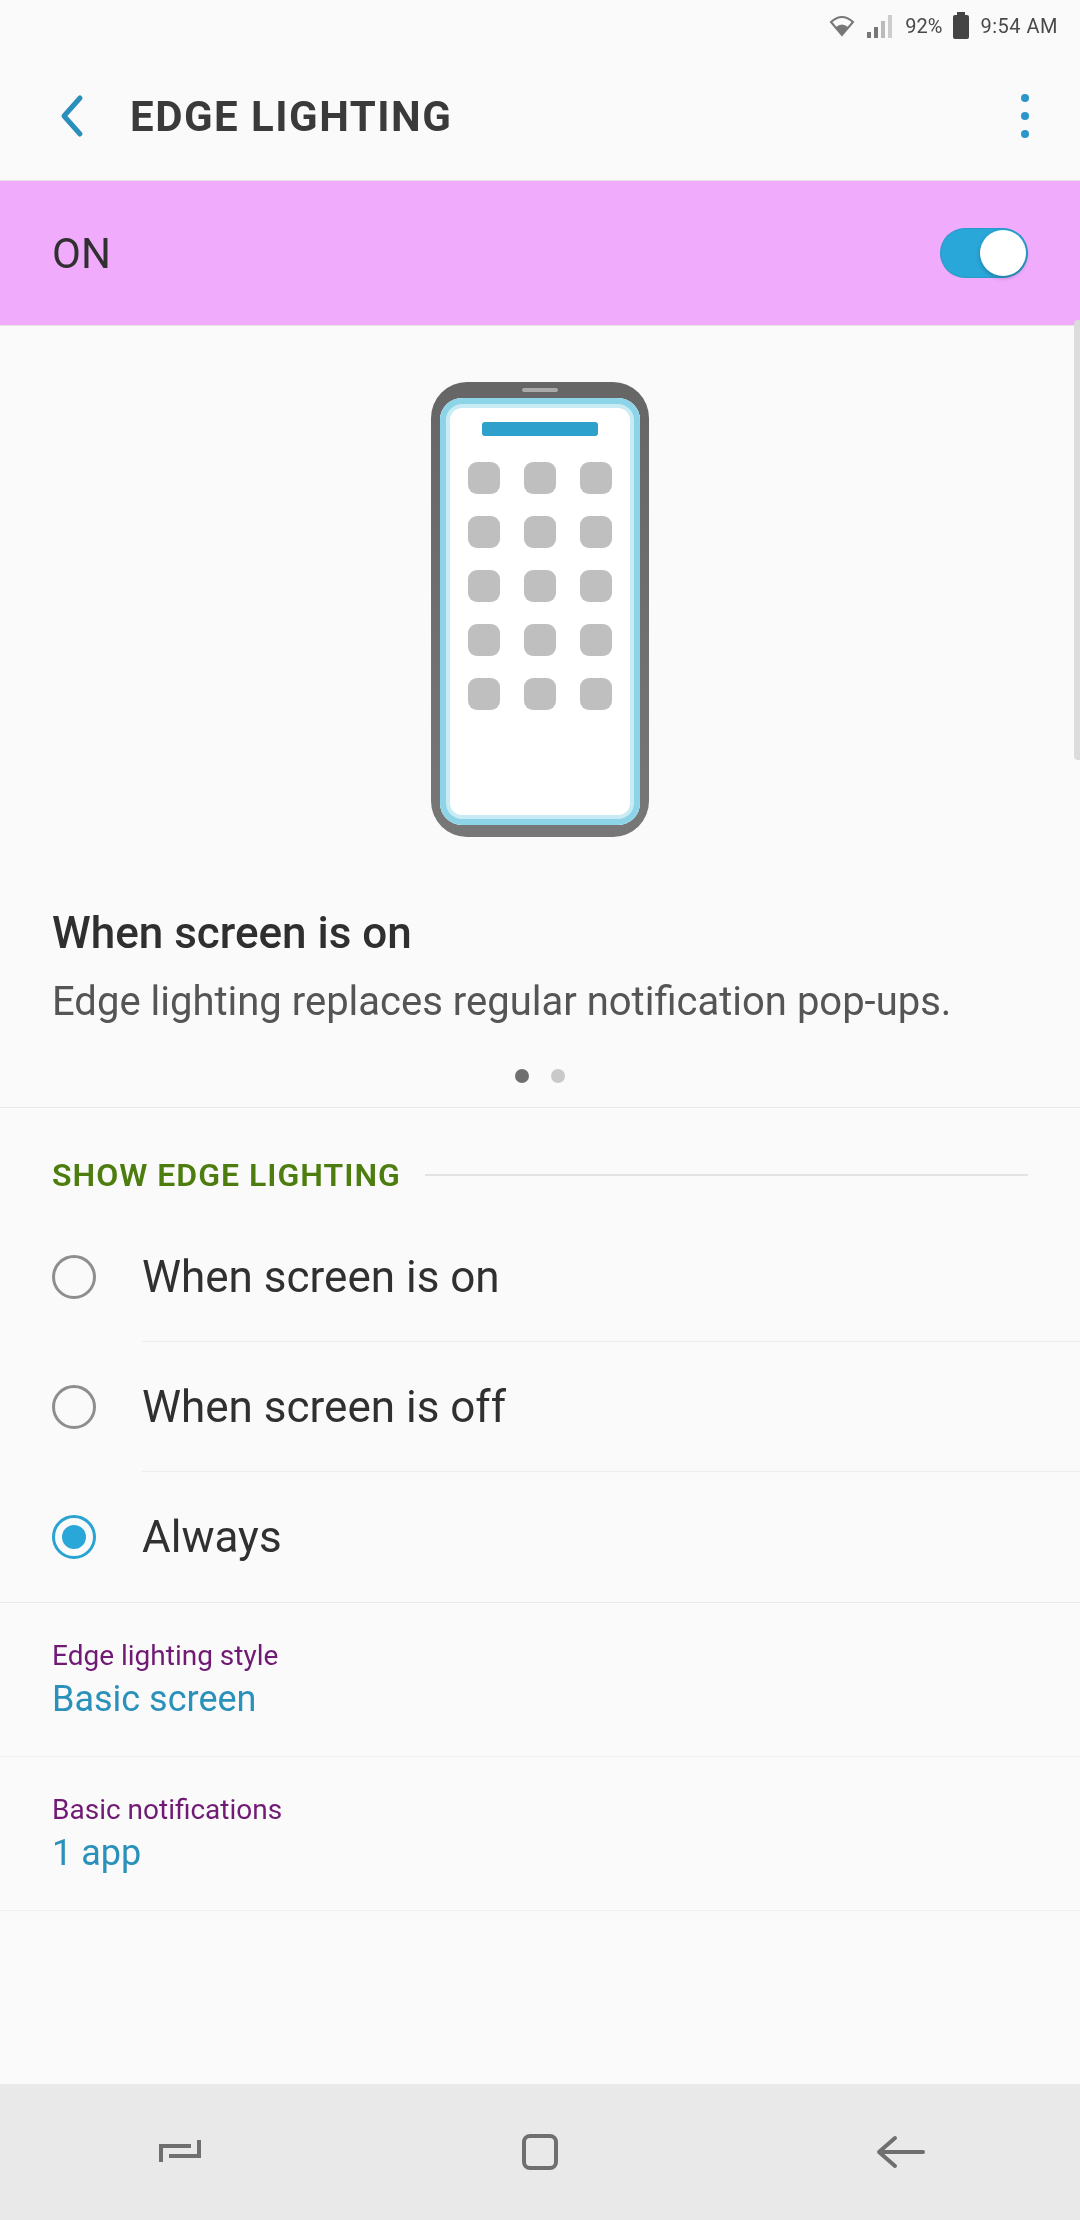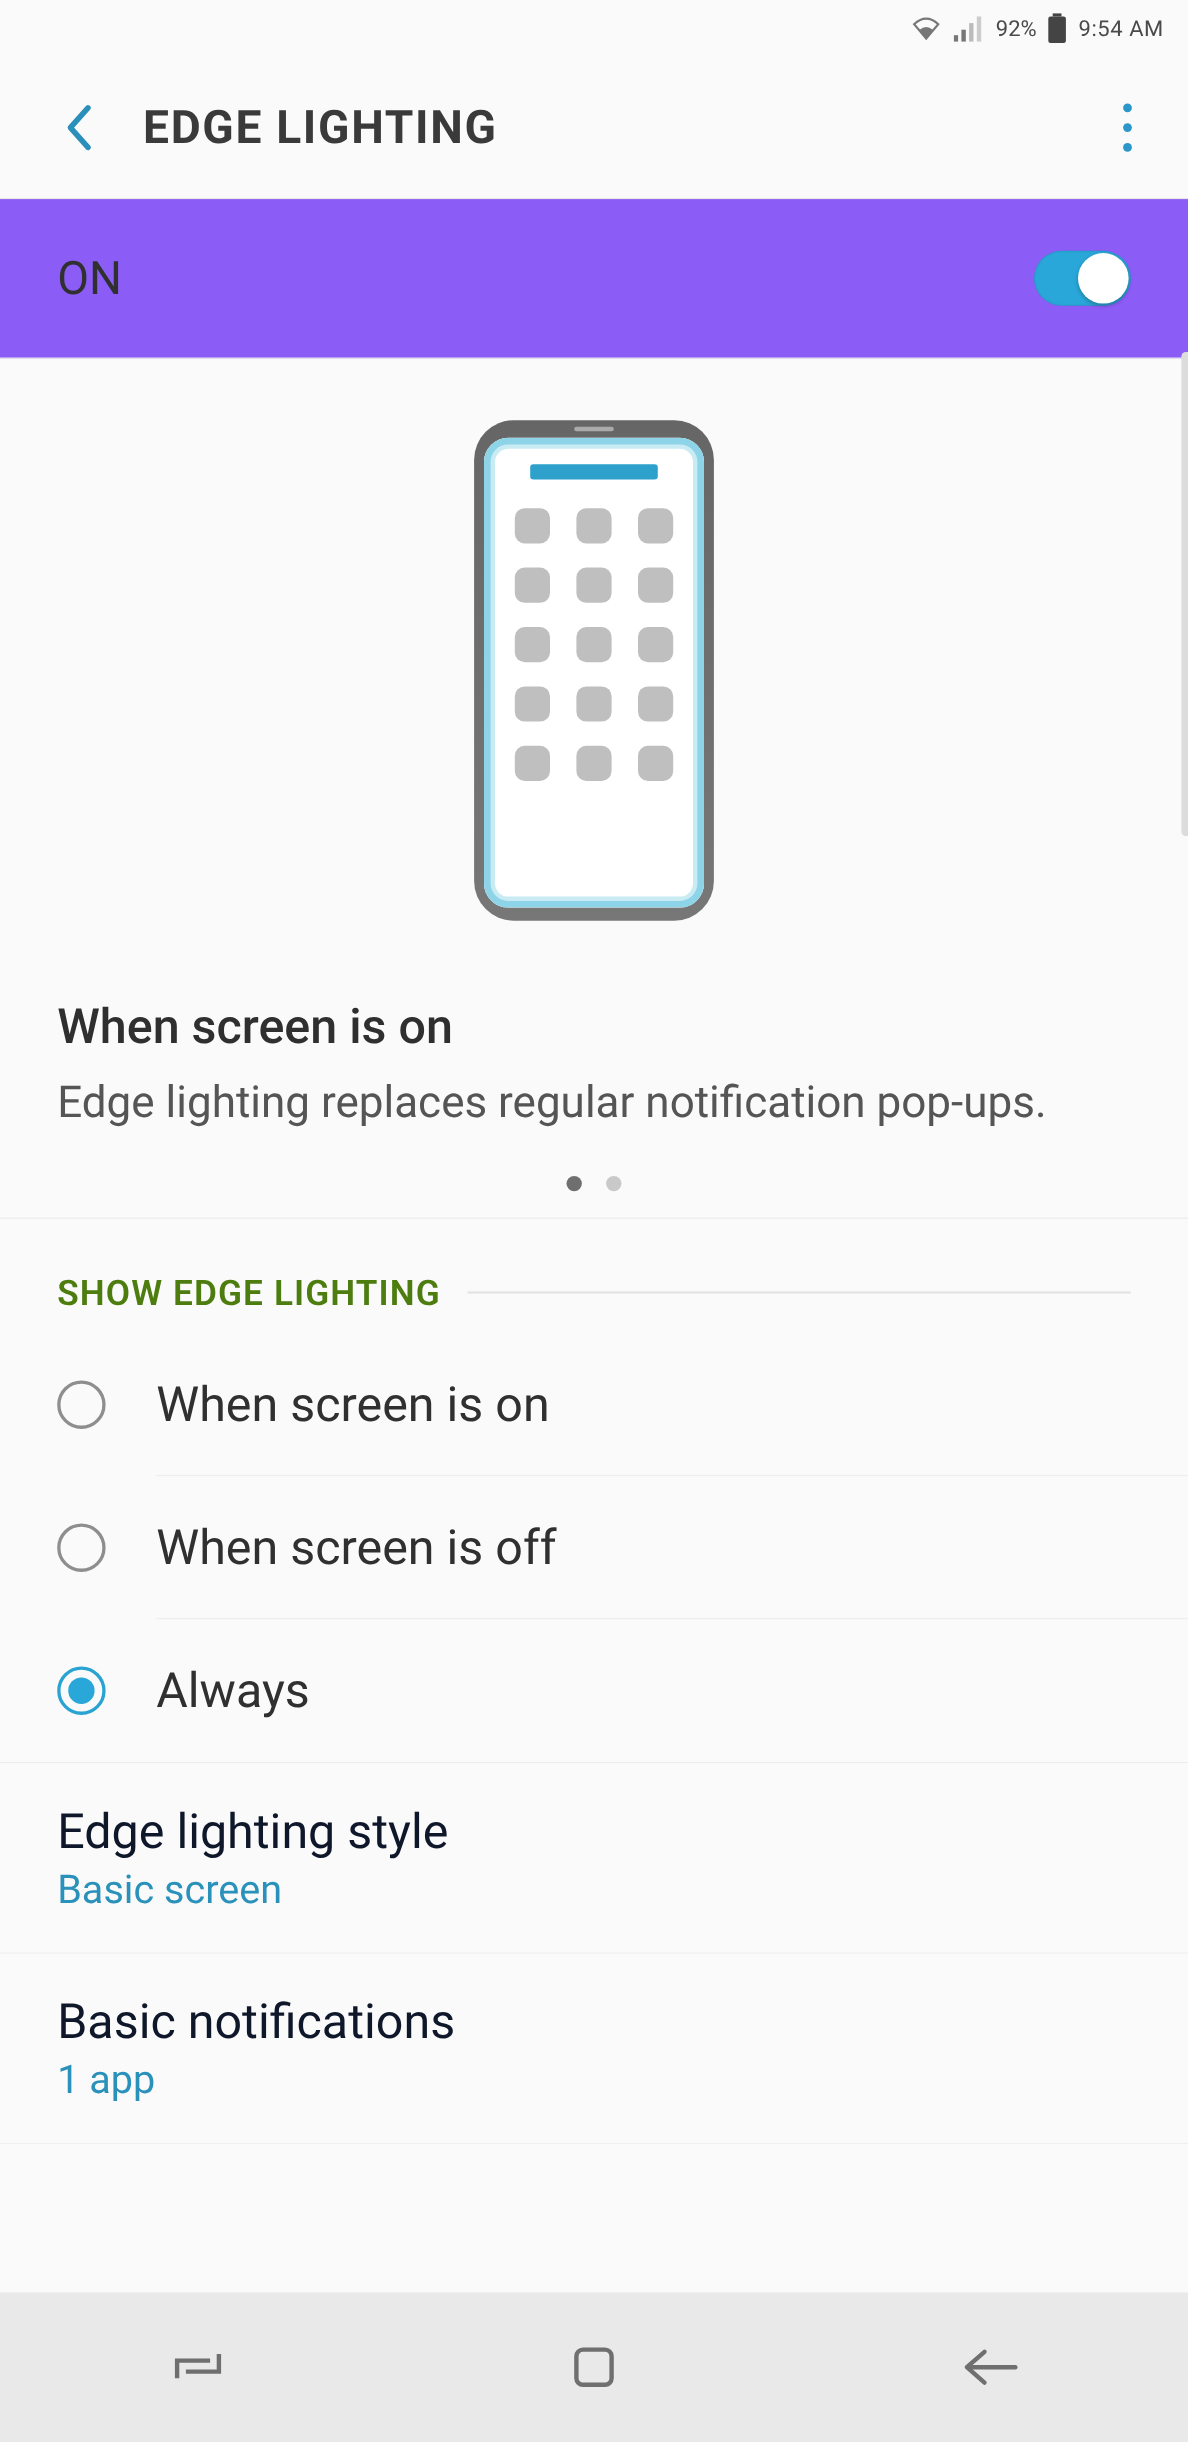--- a/index.html
+++ b/index.html
@@ -13,21 +13,21 @@
 
   
   .appbar { height: 128px; display: flex; align-items: center; padding: 0 22px 0 52px; background: #fafafa; }
   .appbar .back { width: 40px; height: 40px; display:flex; align-items:center; justify-content:center; color: #2a8fba; }
   .appbar .title { flex: 1; font-size: 42px; font-weight: 700; letter-spacing: 1.5px; color: #3a3a3a; margin-left: 38px;}
   .appbar .menu { width: 50px; height: 50px; display:flex; align-items:center; justify-content:center; color:#2b96c9; margin-right: 8px;}
   .appbar .menu .dot { width: 8px; height: 8px; border-radius: 50%; background:#2b96c9; margin: 5px 0;}
   .menu-col { display:flex; flex-direction:column; align-items:center;}
 
   
-  .on-row { height: 146px; background:#8b5cf6; border-top:1px solid #e6e6e6; border-bottom:1px solid #e6e6e6; display:flex; align-items:center; padding: 0 52px; }
+  .on-row { height: 146px; background:#f0abfc; border-top:1px solid #e6e6e6; border-bottom:1px solid #e6e6e6; display:flex; align-items:center; padding: 0 52px; }
   .on-row .label { font-size: 42px; color:#303030; flex:1; }
   .switch { width: 88px; height: 50px; border-radius: 26px; background: #29a7d8; position:relative; box-shadow: inset 0 0 2px rgba(0,0,0,0.2); cursor:pointer;}
   .switch .knob { position:absolute; right: 2px; top: 2px; width:46px; height:46px; border-radius:50%; background:#fff; box-shadow: 0 2px 4px rgba(0,0,0,0.25); }
 
   
   .preview-panel { background: #fafafa; padding: 56px 52px 24px 52px; border-bottom: 1px solid #e9e9e9; }
   .phone-ill { width: 218px; height: 455px; margin: 0 auto 70px auto; position: relative; }
   .phone-body { position:absolute; inset:0; border-radius: 36px; background: linear-gradient(#666,#777); }
   .phone-screen { position:absolute; left:9px; right:9px; top:16px; bottom:12px; border-radius: 22px; background:#fff; box-shadow: inset 0 0 0 6px #8ed4e8, inset 0 0 0 10px #c8ebf4; display:flex; flex-direction:column; align-items:center; padding-top: 24px;}
   .phone-speaker { position:absolute; top:6px; left:50%; transform:translateX(-50%); width:36px; height:4px; border-radius:2px; background:#aaa;}
@@ -48,21 +48,21 @@
   .section-header .sh-line { flex:1; height:2px; background:#e3e3e3; }
   .radio { width: 44px; height:44px; border-radius:50%; border: 3px solid #8e8e8e; display:flex; align-items:center; justify-content:center; flex-shrink:0;}
   .radio.selected { border-color:#29a3d1; }
   .radio .inner { width:24px; height:24px; border-radius:50%; background:#29a7d8; display:none;}
   .radio.selected .inner { display:block; }
   .radio-label { font-size: 44px; color:#303030; }
   
 
   .list { background:#fafafa; }
   .list-item { padding: 36px 52px; border-bottom: 1px solid #eeeeee; cursor:pointer;}
-  .list-item .li-title { font-size: 44px; color:#0f172a; margin-bottom: 6px;}
+  .list-item .li-title { font-size: 28px; color:#701a75; margin-bottom: 6px;}
   .list-item .li-sub { font-size: 36px; color:#2a91bb; }
 
   
   .navbar { position:absolute; bottom:0; left:0; right:0; height:136px; background:#e9e9e9; display:flex; align-items:center; justify-content:space-around; }
   .navbtn { width: 70px; height:70px; display:flex; align-items:center; justify-content:center; color:#6f6f6f; }
 
   
   .scroll-ind { position:absolute; right:0; top:320px; width:6px; height:440px; background:#dcdcdc; border-top-left-radius:4px; border-bottom-left-radius:4px;}
 
   

